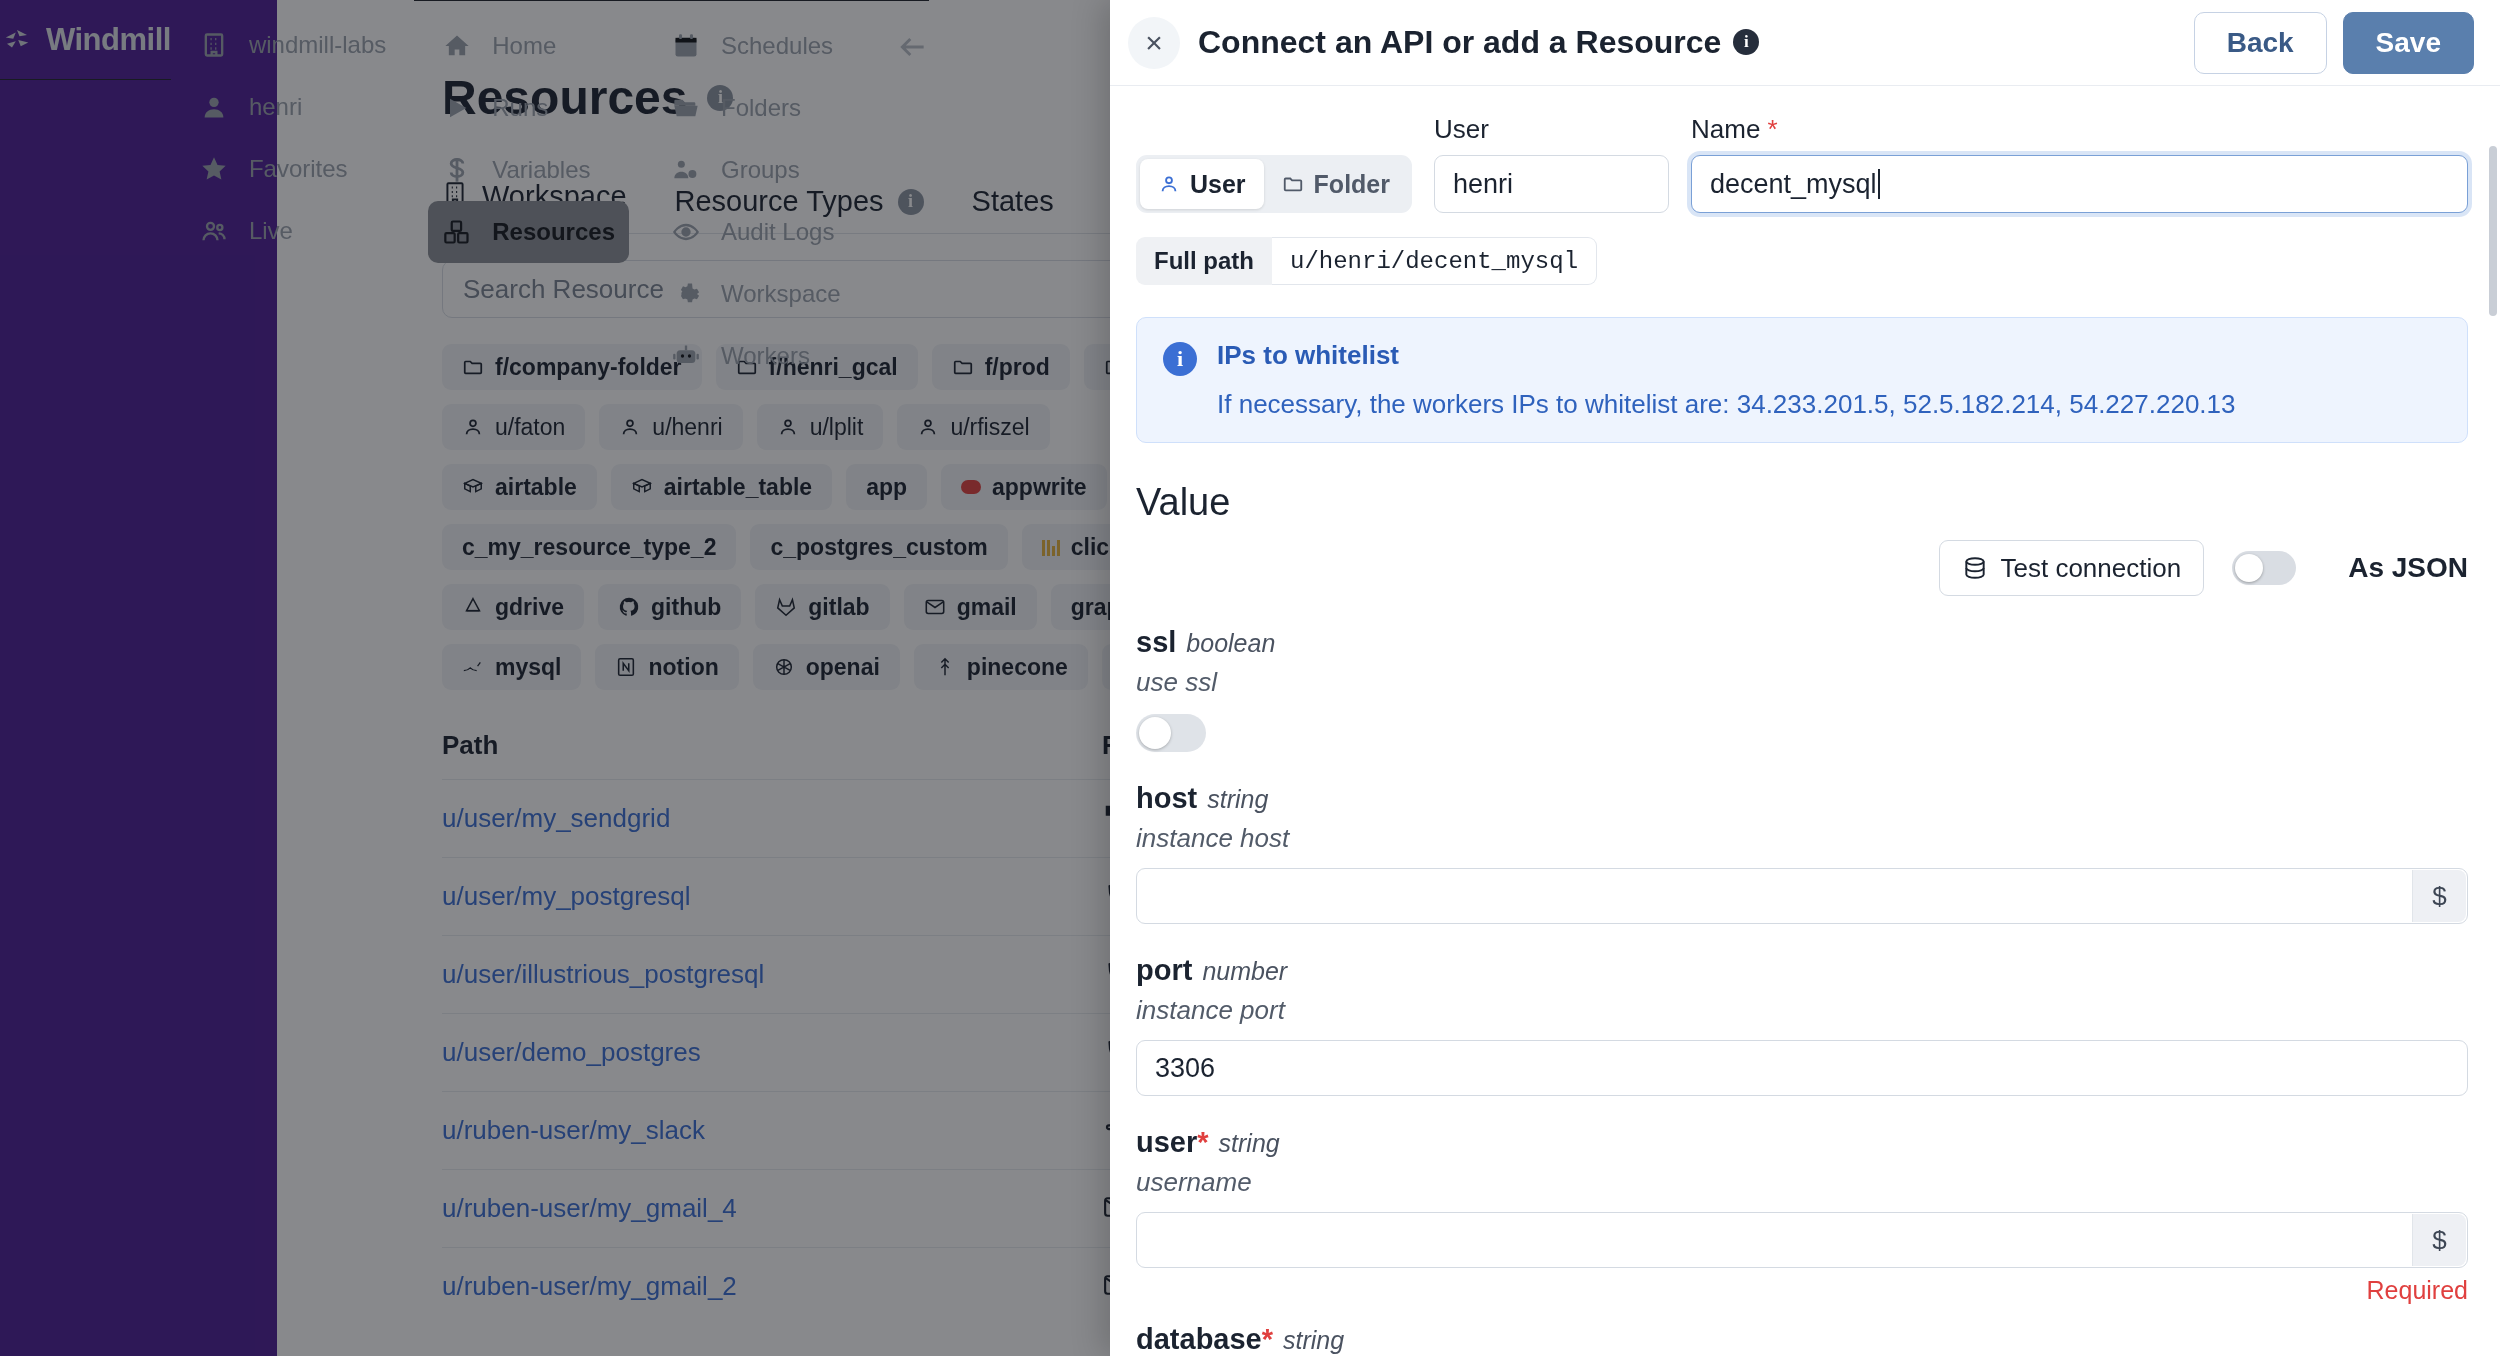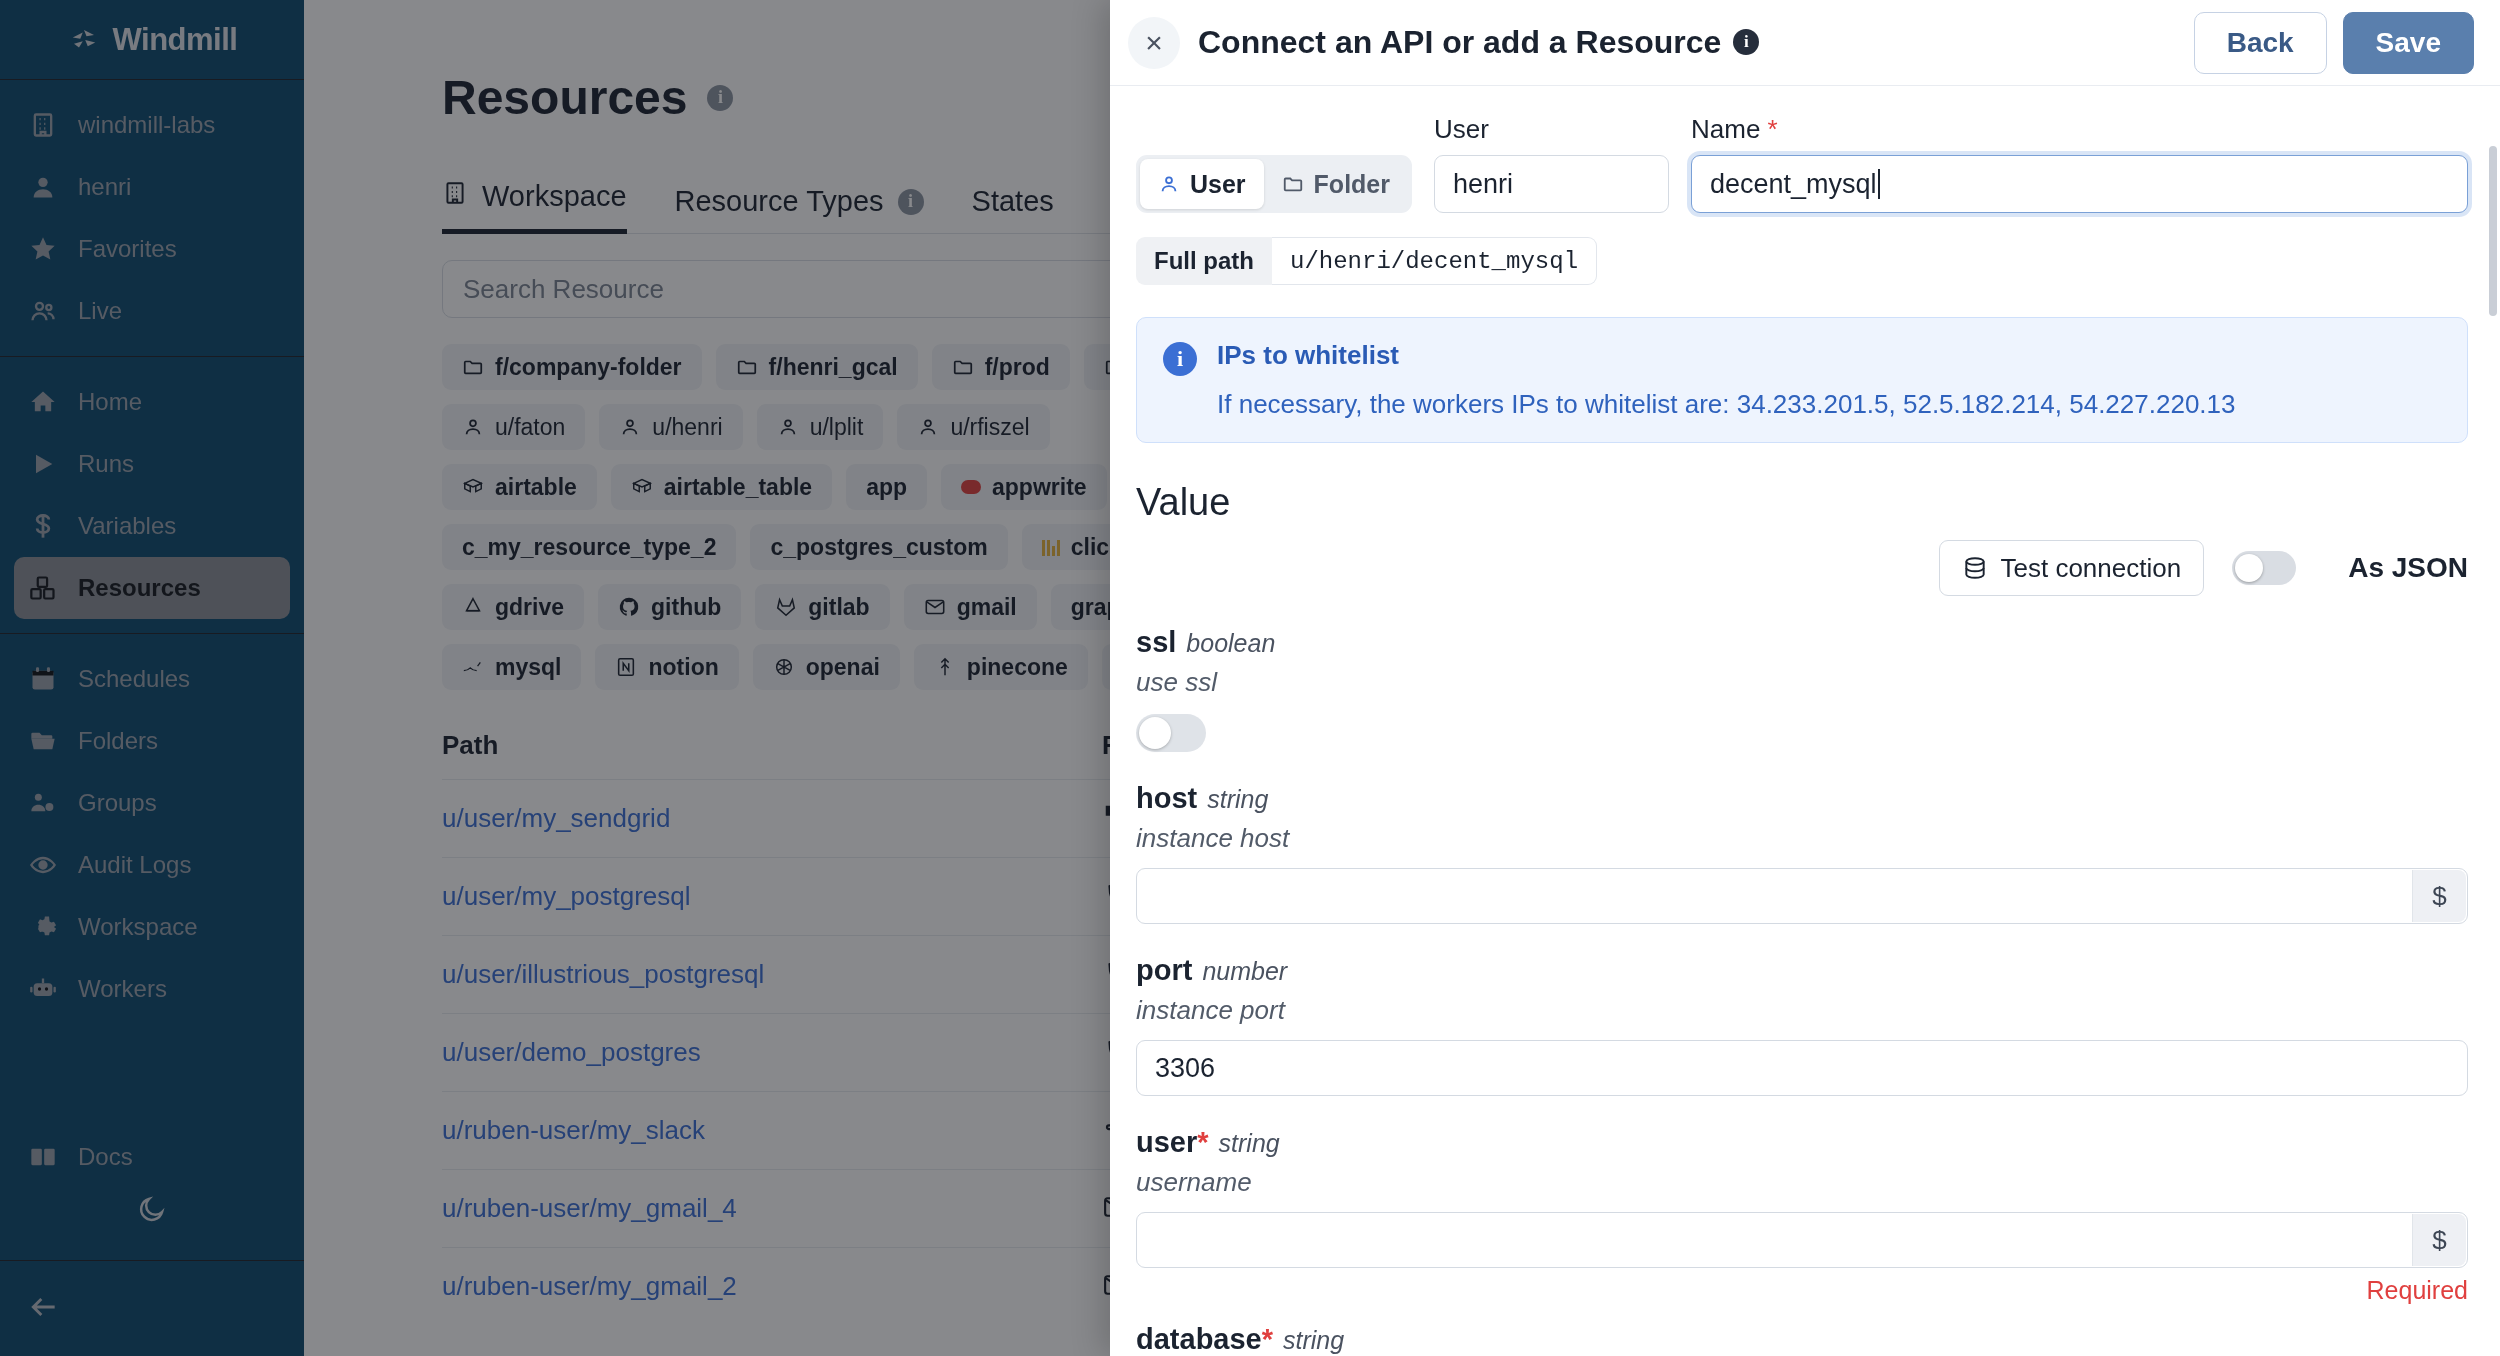--- a/index.html
+++ b/index.html
@@ -7,23 +7,23 @@
     width: 2500px; height: 1356px;
     overflow: hidden;
     font-family: "Liberation Sans", sans-serif;
     background: #ffffff;
   }
   #app { position: relative; width: 2500px; height: 1356px; }
 
   
   #sidebar {
     position: absolute; left: 0; top: 0;
-    width: 304px; height: 1356px;
-    background: #0c4a6e;
-    display: flex; flex-direction: column;
+    width: 277px; height: 1356px;
+    background: #4c1d95;
+    display: flex; flex-direction: row;
     z-index: 1;
   }
   .logo-row {
     height: 80px; display: flex; align-items: center; justify-content: center;
     gap: 12px; border-bottom: 1px solid #1e232b;
   }
   .logo-mark { width: 34px; height: 30px; display:block; }
   .logo-text { color: #dfe3e8; font-size: 31px; font-weight: bold; letter-spacing: -0.5px; }
   .nav-group { padding: 14px 0 14px 0; }
   .nav-group + .nav-group { border-top: 1px solid #1e232b; }
@@ -386,36 +386,20 @@
               <rect x="1" y="10" width="2" height="5" rx="1"></rect>
               <rect x="21" y="10" width="2" height="5" rx="1"></rect>
             </svg>
           </span>
         <span>Workers</span>
       </div>
     </div>
 
     <div class="nav-spacer"></div>
 
-    <div class="nav-bottom">
-      <div class="nav-item">
-        <span class="ico">
-            <svg viewBox="0 0 24 24" fill="#9aa2ad">
-              <rect x="2" y="5" width="9" height="14" rx="1"></rect>
-              <rect x="13" y="5" width="9" height="14" rx="1"></rect>
-            </svg>
-          </span>
-        <span>Docs</span>
-      </div>
-      <div class="moon-row">
-        <span><svg viewBox="0 0 24 24" fill="none" stroke="#cfd4da" stroke-width="2">
-              <path d="M20 14.5A8.5 8.5 0 119.5 4a7 7 0 1010.5 10.5z"></path>
-            </svg></span>
-      </div>
-    </div>
     <div class="sidebar-foot">
       <span><svg viewBox="0 0 24 24" fill="none" stroke="#b9bfc7" stroke-width="2.2">
             <path d="M20 12H4M10 6l-6 6 6 6"></path>
           </svg></span>
     </div>
   </div>
 
   <div id="main">
     <div class="main-inner">
       <div class="page-title-row">

